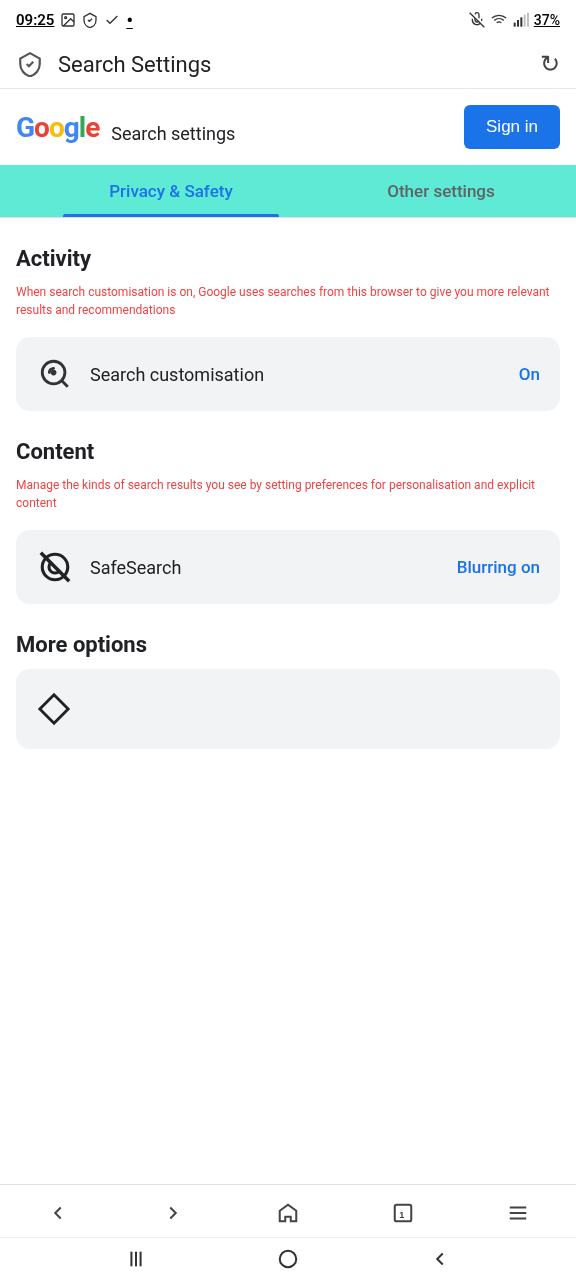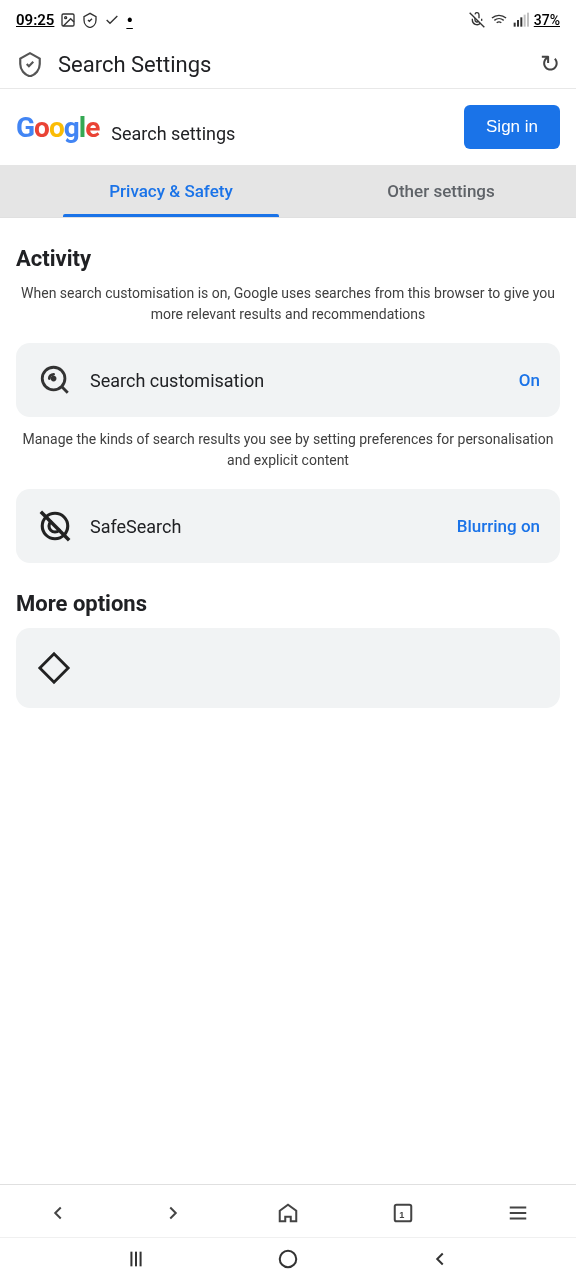--- a/index.html
+++ b/index.html
@@ -106,21 +106,21 @@
       padding: 12px 22px;
       font-size: 17px;
       font-weight: 500;
       cursor: pointer;
     }
 
     
     .tabs {
       display: flex;
       border-bottom: 1px solid #e0e0e0;
-      background: #e5e5e5;
+      background: #5eead4;
       padding-left: 36px;
     }
     .tab {
       flex: 1;
       padding: 16px 10px;
       text-align: center;
       font-size: 17px;
       cursor: pointer;
       color: #5f6368;
       font-weight: 500;
@@ -149,25 +149,24 @@
 
     
     .section-title {
       font-size: 22px;
       font-weight: 700;
       color: #202124;
       margin-top: 28px;
       margin-bottom: 12px;
     }
     .section-desc {
-      font-size: 14px;
-      color: #404040;
+      font-size: 12px;
+      color: #ef4444;
       line-height: 1.5;
       margin-bottom: 18px;
-      text-align: center;
     }
 
     
     .setting-card {
       background: #f1f3f4;
       border-radius: 14px;
       padding: 18px 20px;
       display: flex;
       align-items: center;
       gap: 16px;
@@ -338,20 +337,21 @@
           <path d="M11 8a3 3 0 0 0-3 3" stroke-linecap="round"></path>
           <circle cx="11" cy="11" r="2" fill="#333" stroke="none"></circle>
         </svg>
       </div>
       <span class="setting-card-label">Search customisation</span>
       <span class="setting-card-value">On</span>
     </div>
   </div>
 
   <div>
+    <div class="section-title">Content</div>
     <div class="section-desc">Manage the kinds of search results you see by setting preferences for personalisation and explicit content</div>
     <div class="setting-card">
       <div class="setting-card-icon">
         <svg width="34" height="34" viewBox="0 0 24 24" fill="none" stroke="#222" stroke-width="2.2">
           <circle cx="12" cy="12" r="9"></circle>
           <line x1="2" y1="2" x2="22" y2="22" stroke-width="2.5"></line>
           <path d="M9 9a3 3 0 0 0 6 6" stroke-linecap="round"></path>
         </svg>
       </div>
       <span class="setting-card-label">SafeSearch</span>

